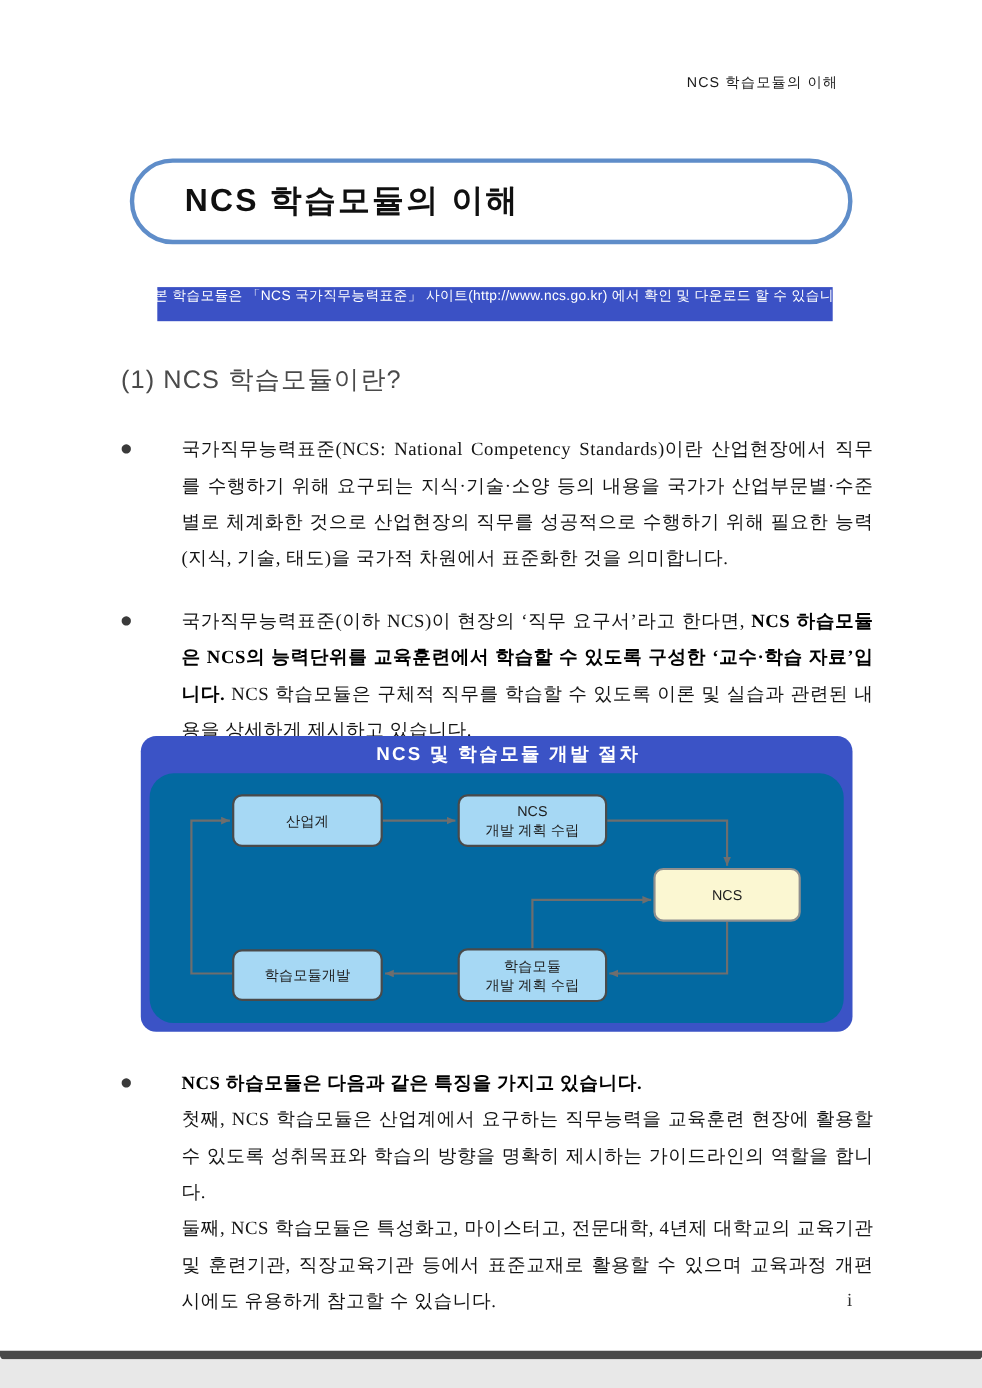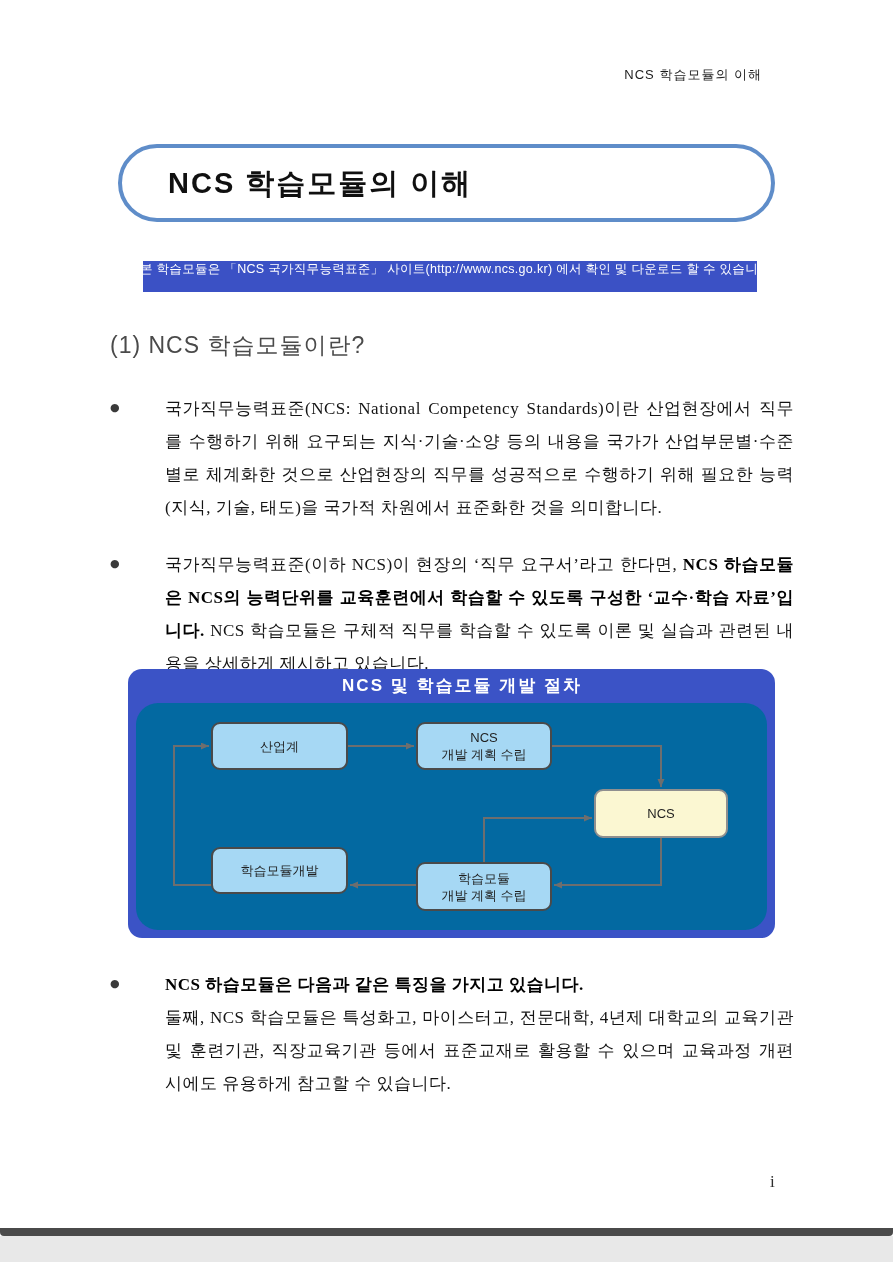--- a/index.html
+++ b/index.html
@@ -126,28 +126,29 @@
           <polyline points="280,182 214,182" marker-end="url(#ah)"></polyline>
           <polyline points="75,182 38,182 38,43 73,43" marker-end="url(#ah)"></polyline>
         </g>
       </svg>
       <div class="node blue" style="left:75px;  top:19px;  width:137px; height:48px;">산업계</div>
       <div class="node blue" style="left:280px; top:19px;  width:136px; height:48px;">NCS
 개발 계획 수립</div>
       <div class="node yellow" style="left:458px; top:86px;  width:134px; height:49px;">NCS</div>
       <div class="node blue" style="left:280px; top:159px; width:136px; height:49px;">학습모듈
 개발 계획 수립</div>
-      <div class="node blue" style="left:75px;  top:144px; width:137px; height:47px;">학습모듈개발</div>
+      <div class="node blue" style="left:75px;  top:160px; width:137px; height:47px;">학습모듈개발</div>
     </div>
   </div>
 
   <div class="bullet-block" style="top:968px;">
     <span class="bullet">●</span>
     <div class="ptext">
       <div class="bold-line">NCS 하습모듈은 다음과 같은 특징을 가지고 있습니다.</div>
+      <div>첫째, NCS 학습모듈은 산업계에서 요구하는 직무능력을 교육훈련 현장에 활용할 수 있도록 성취목표와 학습의 방향을 명확히 제시하는 가이드라인의 역할을 합니다.</div>
       <div>둘째, NCS 학습모듈은 특성화고, 마이스터고, 전문대학, 4년제 대학교의 교육기관 및 훈련기관, 직장교육기관 등에서 표준교재로 활용할 수 있으며 교육과정 개편 시에도 유용하게 참고할 수 있습니다.</div>
     </div>
   </div>
 
   <div class="page-number">i</div>
 
   <div class="bottom-bar"></div>
 
 </div>
 

